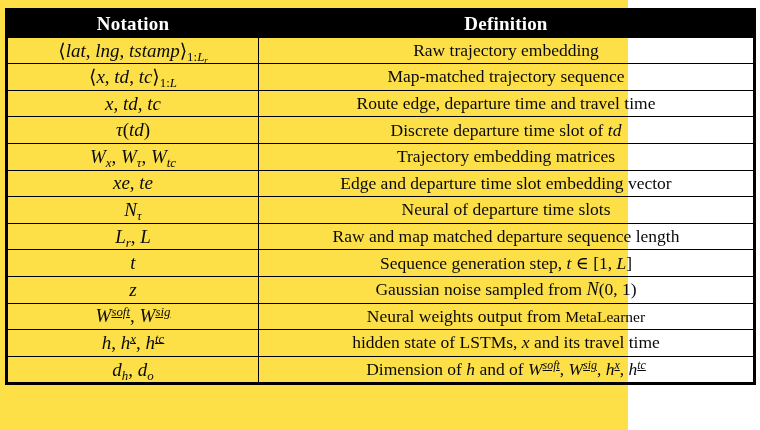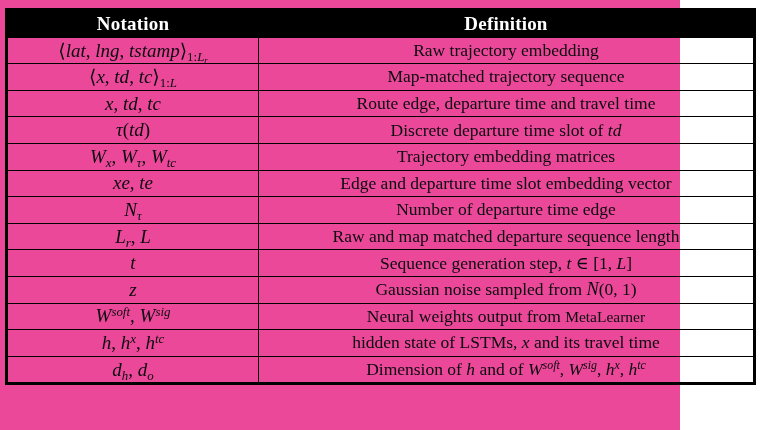--- a/index.html
+++ b/index.html
@@ -5,23 +5,23 @@
   html, body {
     margin: 0;
     padding: 0;
     width: 760px;
     height: 430px;
     background: #ffffff;
     overflow: hidden;
   }
   .page {
     position: relative;
-    width: 680px;
+    width: 628px;
     height: 430px;
-    background: #ec4899;
+    background: #fde047;
     font-family: "Liberation Serif", "DejaVu Serif", serif;
     color: #0a0a0e;
   }
   table.notation-table {
     position: absolute;
     left: 5px;
     top: 8px;
     width: 748px;
     border-collapse: collapse;
     table-layout: fixed;
@@ -53,21 +53,21 @@
     font-size: 17.5px;
   }
   td i {
     font-style: italic;
   }
   sub, sup {
     font-size: 68%;
     line-height: 0;
   }
   sub { vertical-align: -0.28em; }
-  sup { vertical-align: 0.5em; }
+  sup { vertical-align: 0.5em; text-decoration: underline; }
   .mono {
     font-family: Liberation Serif, serif;
     font-size: 15.5px;
   }
   .cal {
     font-style: italic;
     font-size: 105%;
   }
 </style>
 </head>
@@ -105,21 +105,21 @@
         <tr>
           <td class="notation"><i>W<sub>x</sub></i>, <i>W<sub>τ</sub></i>, <i>W<sub>tc</sub></i></td>
           <td class="definition">Trajectory embedding matrices</td>
         </tr>
         <tr>
           <td class="notation"><i>xe</i>, <i>te</i></td>
           <td class="definition">Edge and departure time slot embedding vector</td>
         </tr>
         <tr>
           <td class="notation"><i>N<sub>τ</sub></i></td>
-          <td class="definition">Number of departure time edge</td>
+          <td class="definition">Neural of departure time slots</td>
         </tr>
         <tr>
           <td class="notation"><i>L<sub>r</sub></i>, <i>L</i></td>
           <td class="definition">Raw and map matched departure sequence length</td>
         </tr>
         <tr>
           <td class="notation"><i>t</i></td>
           <td class="definition">Sequence generation step, <i>t</i> ∈ [1, <i>L</i>]</td>
         </tr>
         <tr>

